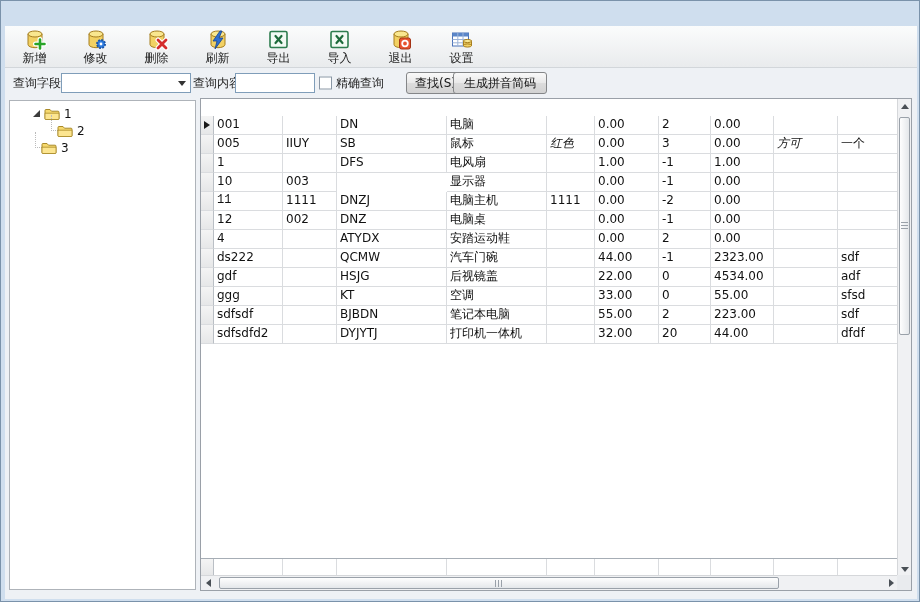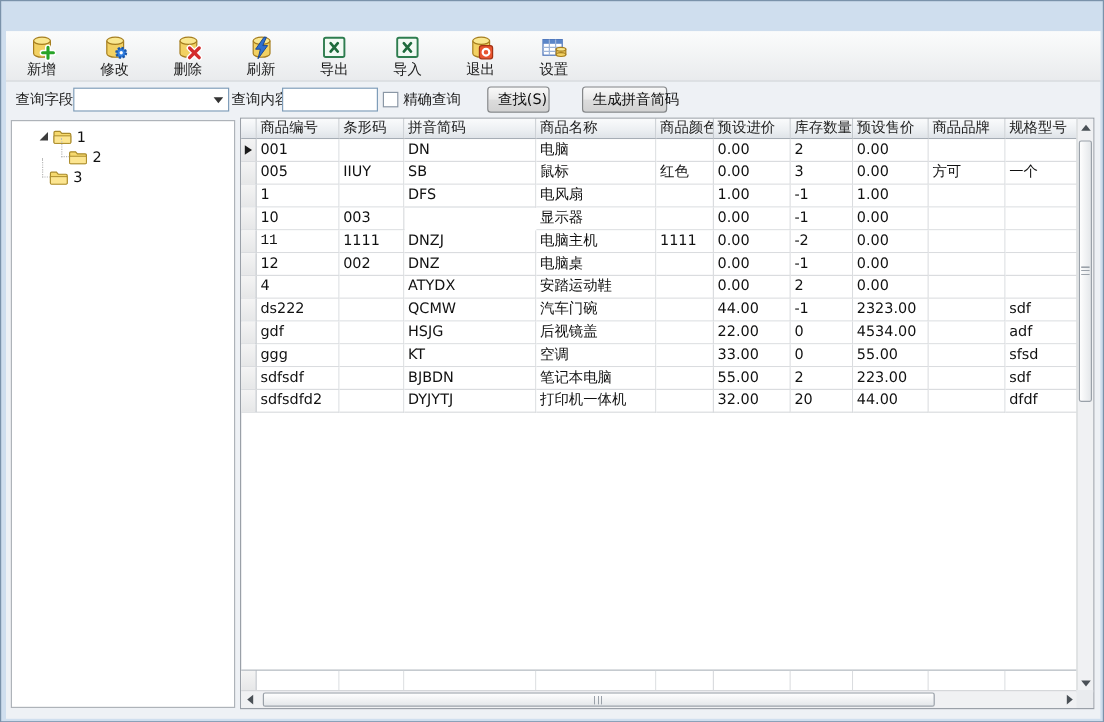--- a/index.html
+++ b/index.html
@@ -47,21 +47,21 @@
   .combo-arrow { position:absolute; right:4px; top:7px; width:0; height:0;
     border-left:4px solid transparent; border-right:4px solid transparent; border-top:5px solid #333; }
   .txt-input { left:230px; width:80px; height:20px; background:#fff; border:1px solid #7f9db9;
     font:inherit; padding:0 3px; }
   .chk { left:314px; width:13px; height:13px; background:#fff; border:1px solid #8a97a5; }
   .lbl-exact { left:331px; }
   .push-btn { height:22px; border:1px solid #848688; border-radius:3px; padding:0 8px;
     background:linear-gradient(#f9f9f9,#e9e9e9 48%,#dcdcdc 52%,#d2d2d2);
     font:inherit; color:#111; white-space:nowrap; }
   .btn-find { left:401px; width:52px; }
-  .btn-gen  { left:480px; width:71px; }
+  .btn-gen  { left:448px; width:94px; }
 
   
   .tree { position:absolute; left:4px; top:74px; width:187px; height:490px;
     background:#fff; border:1px solid #aeb3b9; padding-top:4px; overflow:hidden; }
   .tree-item { height:17px; display:flex; align-items:center; }
   .expander { width:9px; height:9px; display:inline-flex; margin-right:3px; flex:0 0 auto; }
   .expander-space { width:12px; flex:0 0 auto; border-left:1px dotted #bbb; height:16px;
     margin-left:3px; margin-right:-3px; border-bottom:1px dotted #bbb; margin-bottom:8px;
     margin-top:-8px; width:9px; }
   .folder { width:16px; height:13px; margin-right:4px; flex:0 0 auto; }
@@ -266,33 +266,20 @@
             <svg width="16" height="13">
               <path d="M1 3.5 Q1 2.5 2 2.5 L6 2.5 L7.5 4.2 L14 4.2 Q15 4.2 15 5.2 L15 11.5 Q15 12.5 14 12.5 L2 12.5 Q1 12.5 1 11.5 Z" fill="#f6d96e" stroke="#a98a2a"></path>
               <path d="M1 6.2 L15 6.2 L15 11.5 Q15 12.5 14 12.5 L2 12.5 Q1 12.5 1 11.5 Z" fill="#fce590" stroke="#a98a2a" stroke-width="0.8"></path>
             </svg>
           </span>
           <span class="tree-lbl">3</span>
         </div>
       </div>
 
     <div class="grid">
-      <div class="grid-header">
-          <div class="hcell ind"></div>
-          <div class="hcell" style="width: 69px;">商品编号</div>
-          <div class="hcell" style="width: 54px;">条形码</div>
-          <div class="hcell" style="width: 110px;">拼音简码</div>
-          <div class="hcell" style="width: 100px;">商品名称</div>
-          <div class="hcell" style="width: 48px;">商品颜色</div>
-          <div class="hcell" style="width: 64px;">预设进价</div>
-          <div class="hcell" style="width: 52px;">库存数量</div>
-          <div class="hcell" style="width: 63px;">预设售价</div>
-          <div class="hcell" style="width: 64px;">商品品牌</div>
-          <div class="hcell" style="width: 61px;">规格型号</div>
-        </div>
       <div class="grid-body">
           <div class="grow">
             <div class="cell ind">
               <span class="row-arrow"></span>
             </div>
             <div class="cell" style="width: 69px;">001</div>
             <div class="cell" style="width: 54px;"></div>
             <div class="cell" style="width: 110px;">DN</div>
             <div class="cell" style="width: 100px;">电脑</div>
             <div class="cell" style="width: 48px;"></div>
@@ -301,25 +288,25 @@
             <div class="cell num" style="width: 63px;">0.00</div>
             <div class="cell" style="width: 64px;"></div>
             <div class="cell" style="width: 61px;"></div>
           </div>
           <div class="grow">
             <div class="cell ind"></div>
             <div class="cell" style="width: 69px;">005</div>
             <div class="cell" style="width: 54px;">IIUY</div>
             <div class="cell" style="width: 110px;">SB</div>
             <div class="cell" style="width: 100px;">鼠标</div>
-            <div class="cell" style="width: 48px;">红色</div>
+            <div class="cell" style="width: 48px; font-style: italic;">红色</div>
             <div class="cell num" style="width: 64px;">0.00</div>
             <div class="cell num" style="width: 52px;">3</div>
             <div class="cell num" style="width: 63px;">0.00</div>
-            <div class="cell" style="width: 64px;">方可</div>
+            <div class="cell" style="width: 64px; font-style: italic;">方可</div>
             <div class="cell" style="width: 61px;">一个</div>
           </div>
           <div class="grow">
             <div class="cell ind"></div>
             <div class="cell" style="width: 69px;">1</div>
             <div class="cell" style="width: 54px;"></div>
             <div class="cell" style="width: 110px;">DFS</div>
             <div class="cell" style="width: 100px;">电风扇</div>
             <div class="cell" style="width: 48px;"></div>
             <div class="cell num" style="width: 64px;">1.00</div>

